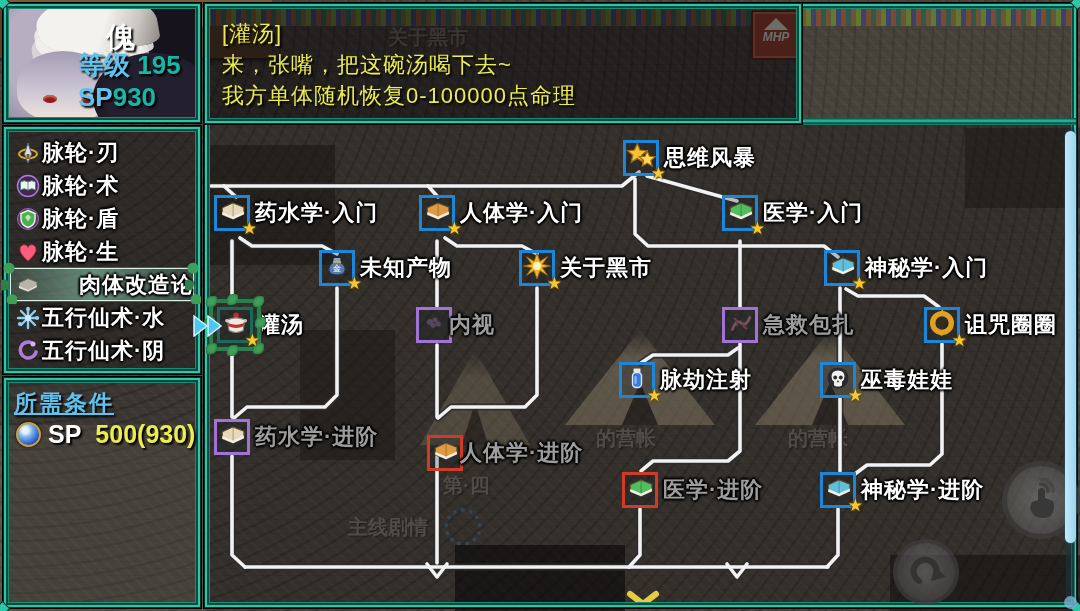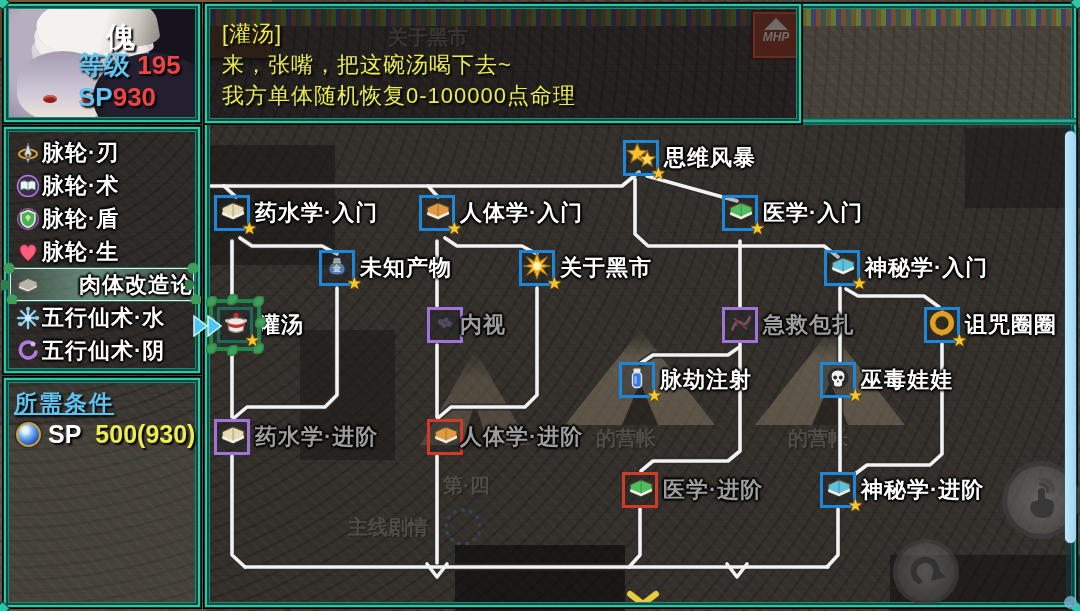--- a/index.html
+++ b/index.html
@@ -64,21 +64,21 @@
     background:linear-gradient(115deg,#f4f2ee 55%,#c9c4bd 80%,#8a8480);transform:rotate(-10deg);
     box-shadow:-6px 10px 0 -2px rgba(244,242,238,.85), -14px 22px 0 -5px rgba(230,228,222,.7);}
   .fringe{position:absolute;left:8px;top:42px;width:96px;height:70px;border-radius:48% 52% 40% 40%;
     background:linear-gradient(180deg,#a59cb2,#cfc8d6 60%,#efe4da 98%);}
   .eye{position:absolute;width:14px;height:8px;border-radius:50%;background:#8e1f1f;box-shadow:inset 0 2px 2px #d86a5a;}
   .e1{left:34px;top:86px;} .e2{left:72px;top:88px;}
   .darkhair{position:absolute;right:-18px;bottom:-26px;width:120px;height:90px;border-radius:50%;
     background:radial-gradient(circle,#241f2e 60%,#141018);}
   .pname{position:absolute;left:106px;top:18px;font-size:29px;color:#fff;font-weight:bold;text-shadow:2px 2px 2px #000;}
   .prow{position:absolute;left:78px;font-size:26px;font-weight:bold;text-shadow:2px 2px 2px #000;white-space:nowrap;}
-  .prow .c{color:#5fc3f0;} .prow .w{color:#ef4444;}
+  .prow .c{color:#5fc3f0;} .prow .w{color:#14b8a6;}
   
   .menu{position:absolute;left:10px;top:136px;width:184px;}
   .mi{position:relative;display:flex;align-items:center;height:33px;padding-left:4px;cursor:pointer;}
   .mi .ic{width:28px;height:26px;display:flex;align-items:center;justify-content:center;flex:none;}
   .mi .lb{font-size:22px;font-weight:bold;color:#fff;white-space:nowrap;
     text-shadow:2px 0 2px #000,-2px 0 2px #000,0 2px 2px #000,0 -2px 2px #000;letter-spacing:1px;}
   .mi.sel{background:linear-gradient(90deg,rgba(150,225,195,.18),rgba(160,235,205,.5) 45%,rgba(150,225,195,.15));
     box-shadow:inset 0 0 0 1px #d8f2e4,0 0 0 1px #2a6a5a;justify-content:space-between;}
   .mi.sel::before,.mi.sel::after{content:"";position:absolute;top:-6px;width:16px;height:42px;
     background:radial-gradient(circle at 50% 15%,#3f9e5a 0 5px,transparent 6px),
@@ -339,21 +339,21 @@
           <i></i>
           <i></i>
           <i></i>
           <i></i>
           <i></i>
           <i></i>
           <i></i>
         </div>
       </div>
 
-  <div class="node lk" style="left: 419px; top: 307px; padding-left: 8px;">
+  <div class="node lk" style="left: 408px; top: 307px; padding-left: 8px;">
     <div class="nbox">
           <span class="nicon"><svg width="24" height="24" viewBox="0 0 24 24">
               <g fill="#8a6ab0" opacity=".9">
                 <circle cx="8" cy="11" r="3"></circle>
                 <circle cx="13" cy="9" r="2.5"></circle>
                 <circle cx="16" cy="13" r="2.8"></circle>
                 <circle cx="11" cy="14.5" r="2.4"></circle>
               </g>
             </svg></span>
         </div>
@@ -413,21 +413,21 @@
     <div class="nbox">
           <span class="nicon"><svg width="26" height="26" viewBox="0 0 24 24">
               <path d="M3 9 L13 4.5 L23 8.5 V15 L13 19.5 L3 15.5 Z" fill="#e6d9b8" stroke="#5a4a2a" stroke-width="1"></path>
               <path d="M3 13 L13 17 L23 12.5 V15 L13 19.5 L3 15.5 Z" fill="#f4f0e8"></path>
               <line x1="13" y1="5" x2="13" y2="17" stroke="rgba(0,0,0,.25)" stroke-width="1"></line>
             </svg></span>
         </div>
     <span class="nlabel">药水学·进阶</span>
   </div>
 
-  <div class="node um" style="left: 419px; top: 419px; padding-left: 8px;">
+  <div class="node um" style="left: 419px; top: 435px; padding-left: 8px;">
     <div class="nbox">
           <span class="nicon"><svg width="26" height="26" viewBox="0 0 24 24">
               <path d="M3 9 L13 4.5 L23 8.5 V15 L13 19.5 L3 15.5 Z" fill="#e09a42" stroke="#5a4a2a" stroke-width="1"></path>
               <path d="M3 13 L13 17 L23 12.5 V15 L13 19.5 L3 15.5 Z" fill="#f4f0e8"></path>
               <line x1="13" y1="5" x2="13" y2="17" stroke="rgba(0,0,0,.25)" stroke-width="1"></line>
             </svg></span>
         </div>
     <span class="nlabel">人体学·进阶</span>
   </div>
 

